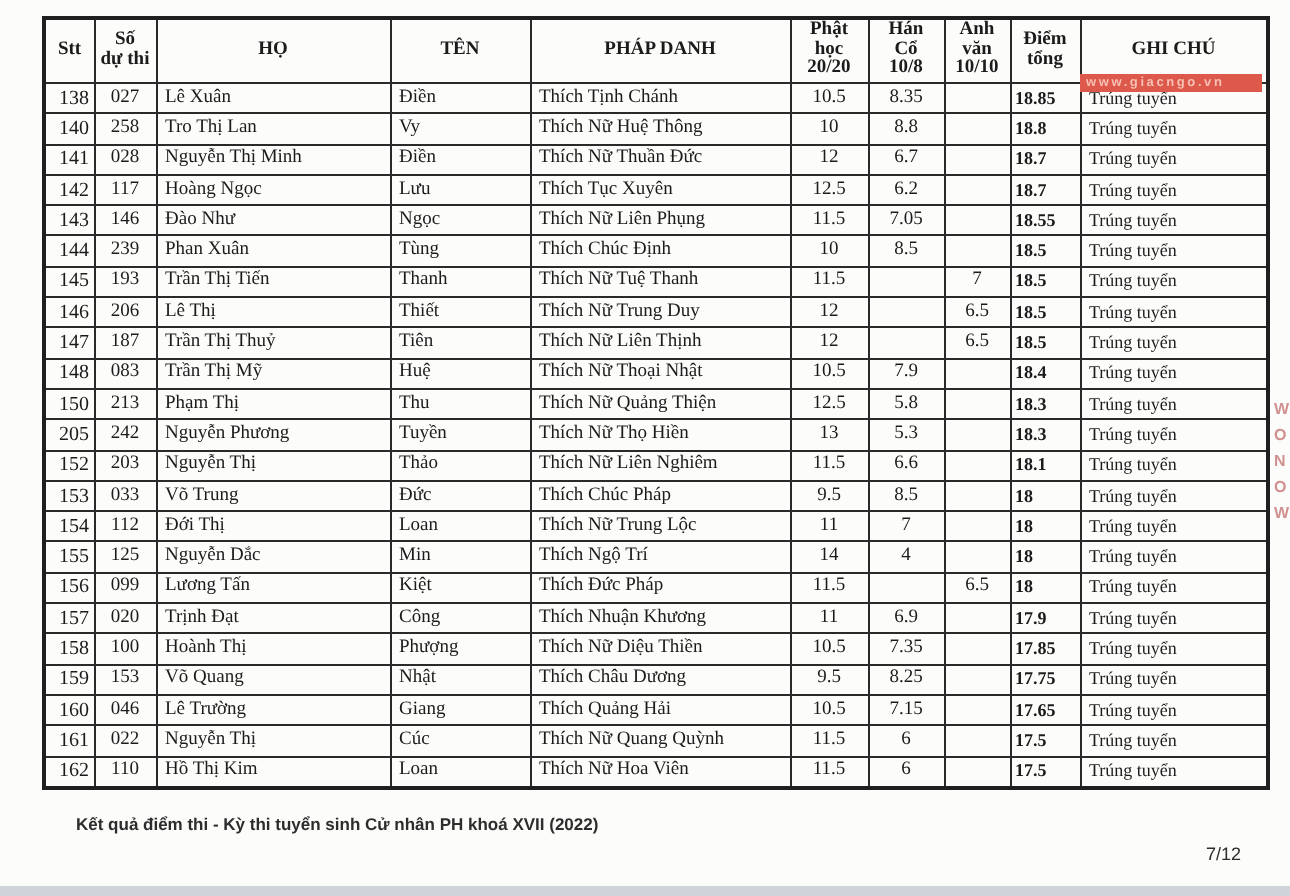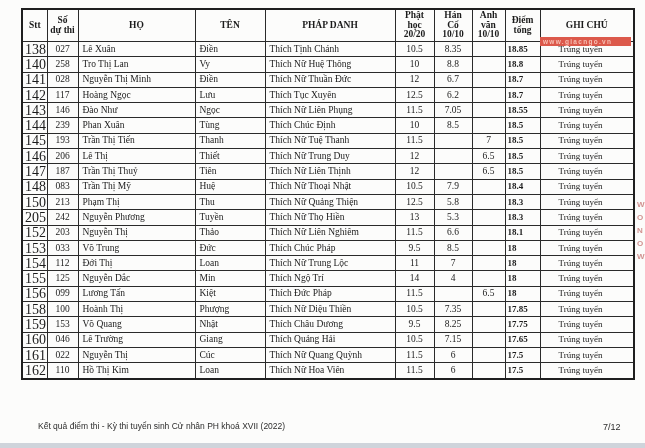--- a/index.html
+++ b/index.html
@@ -20,46 +20,46 @@
     color:#1b1b1b;
   }
   .results-table th{
     font-weight:bold;font-size:9.5px;line-height:9.5px;
     text-align:center;white-space:pre-line;
     height:31px;padding:0 1px;
   }
   .results-table td{
     font-size:9.5px;line-height:13px;height:14.3px;padding:0 2px;
   }
-  td.c-stt{text-align:center;font-size:14px;margin-top:13px;}
+  td.c-stt{text-align:right;font-size:10px;margin-top:13px;}
   td.c-so{text-align:center;font-weight:normal;}
   td.c-ho,td.c-ten,td.c-phap{text-align:left;padding-left:4px;}
   td.c-phat,td.c-han,td.c-anh{text-align:center;}
   td.c-diem{text-align:left;font-weight:bold;font-size:9px;}
-  td.c-ghi{text-align:left;padding-left:18px;font-size:9px;}
+  td.c-ghi{text-align:left;padding-left:4px;font-size:9px;}
   
   .site-watermark{
     position:absolute;left:540px;top:37px;width:91px;height:9px;
     background:#dc594b;color:#f7c0b4;
     font-family:"Liberation Sans", sans-serif;
     font-size:6.5px;line-height:9px;font-weight:bold;
     letter-spacing:1.3px;padding-left:3px;box-sizing:border-box;
     z-index:5;
   }
   .edge-marks{
     position:absolute;left:637px;top:198px;width:12px;
     color:#b44a48;opacity:.6;
     font-family:"Liberation Sans", sans-serif;
     font-size:8px;line-height:13px;font-weight:bold;
     white-space:pre-line;text-align:left;
   }
   .footer-caption{
-    position:absolute;left:38px;top:421px;
+    position:absolute;left:38px;top:407px;
     font-family:"Liberation Sans", sans-serif;
-    font-weight:normal;font-size:8.5px;color:#2d2d2d;
+    font-weight:bold;font-size:8.5px;color:#2d2d2d;
   }
   .page-number{
     position:absolute;left:603px;top:422px;
     font-family:"Liberation Sans", sans-serif;
     font-weight:normal;font-size:9px;color:#2d2d2d;
   }
   .bottom-band{
     position:absolute;left:0;top:443px;width:645px;height:5px;
     background:#cfd4db;
   }
@@ -86,21 +86,21 @@
         <th>Số
 dự thi</th>
         <th>HỌ</th>
         <th>TÊN</th>
         <th>PHÁP DANH</th>
         <th>Phật
 học
 20/20</th>
         <th>Hán
 Cổ
-10/10</th>
+10/8</th>
         <th>Anh
 văn
 10/10</th>
         <th>Điểm
 tổng</th>
         <th>GHI CHÚ</th>
       </tr>
     </thead>
   <tbody>
       <tr>
@@ -301,20 +301,32 @@
         <td class="c-ho">Lương Tấn</td>
         <td class="c-ten">Kiệt</td>
         <td class="c-phap">Thích Đức Pháp</td>
         <td class="c-phat">11.5</td>
         <td class="c-han"></td>
         <td class="c-anh">6.5</td>
         <td class="c-diem">18</td>
         <td class="c-ghi">Trúng tuyển</td>
       </tr>
       <tr>
+        <td class="c-stt">157</td>
+        <td class="c-so">020</td>
+        <td class="c-ho">Trịnh Đạt</td>
+        <td class="c-ten">Công</td>
+        <td class="c-phap">Thích Nhuận Khương</td>
+        <td class="c-phat">11</td>
+        <td class="c-han">6.9</td>
+        <td class="c-anh"></td>
+        <td class="c-diem">17.9</td>
+        <td class="c-ghi">Trúng tuyển</td>
+      </tr>
+      <tr>
         <td class="c-stt">158</td>
         <td class="c-so">100</td>
         <td class="c-ho">Hoành Thị</td>
         <td class="c-ten">Phượng</td>
         <td class="c-phap">Thích Nữ Diệu Thiền</td>
         <td class="c-phat">10.5</td>
         <td class="c-han">7.35</td>
         <td class="c-anh"></td>
         <td class="c-diem">17.85</td>
         <td class="c-ghi">Trúng tuyển</td>

